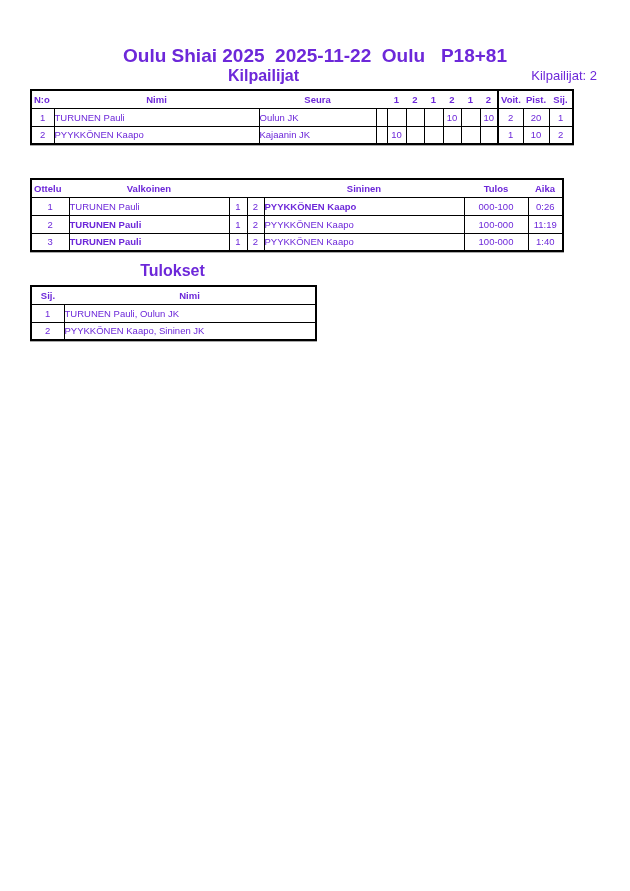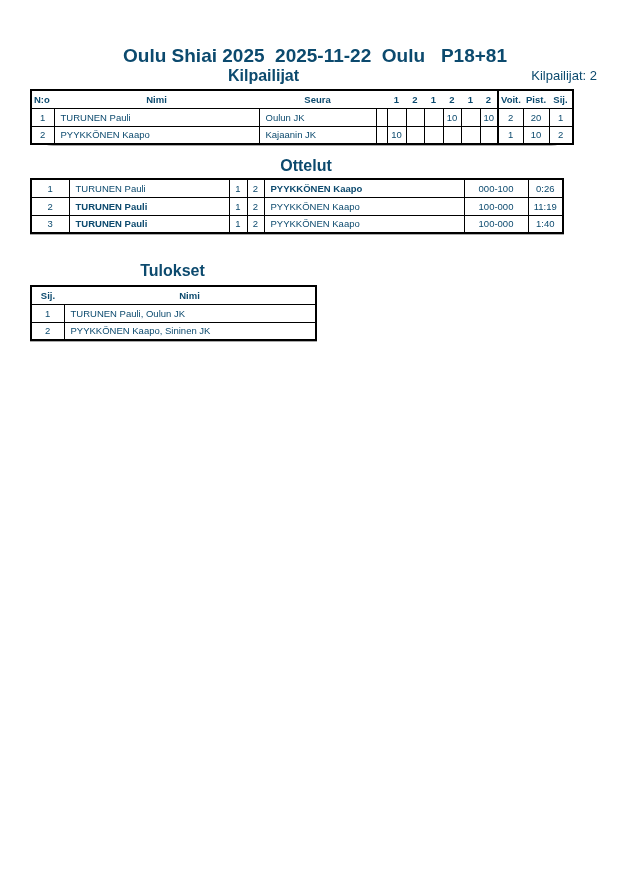--- a/index.html
+++ b/index.html
@@ -2,21 +2,21 @@
 <html><head>
 <meta charset="utf-8">
 <style>
   * { box-sizing: border-box; }
   html, body { margin: 0; padding: 0; background: #fff; }
   .page {
     position: relative;
     width: 630px;
     height: 891px;
     background: #ffffff;
-    color: #0c4a6e;
+    color: #6d28d9;
     font-family: "Liberation Sans", sans-serif;
     overflow: hidden;
   }
   .doc-title {
     position: absolute;
     top: 45px; left: 0; width: 630px;
     text-align: center;
     font-size: 19px;
     font-weight: bold;
     white-space: pre;
@@ -37,42 +37,42 @@
     position: absolute;
     top: 70px; right: 33px;
     font-size: 13px;
     line-height: 12px;
   }
   .tbl-wrap {
     position: absolute;
     display: inline-block;
     border-bottom: 1px solid #aaaaaa; 
   }
-  #competitors-table-wrap { top: 89px;  left: 30px; border-radius: 23px; }
+  #competitors-table-wrap { top: 89px;  left: 30px; }
   #matches-table-wrap     { top: 178px; left: 30px; }
   #results-table-wrap     { top: 285px; left: 30px; }
   table {
     border-collapse: collapse;
     table-layout: fixed;
     border: 2px solid #000;
     background: #fff;
   }
   tr { height: 18px; }
   th, td {
     padding: 0;
     font-size: 9.5px;
     text-align: center;
     vertical-align: middle;
     white-space: nowrap;
     overflow: hidden;
   }
   th { font-weight: bold; border: 0; border-bottom: 1px solid #000; text-align: center; }
   td { font-weight: normal; border: 1px solid #000; }
   .al { text-align: left; padding-left: 2px; }
-  .lname { text-align: left; padding-left: 6px; }
+  .lname { text-align: left; }
   .thickL { border-left: 2px solid #000 !important; }
   .bold { font-weight: bold; }
 </style>
 </head>
 <body>
 
 <div class="page">
 
   <div class="doc-title">Oulu Shiai 2025  2025-11-22  Oulu   P18+81</div>
 
@@ -140,34 +140,42 @@
         <td></td>
         <td></td>
         <td class="thickL">1</td>
         <td>10</td>
         <td>2</td>
       </tr>
     </tbody>
       </table>
   </div>
 
-  <div class="section-heading" id="matches-heading">Ottelut</div>
 
   <div class="tbl-wrap" id="matches-table-wrap">
     <table>
       <colgroup>
         <col style="width:38px">
           <col style="width:160px">
           <col style="width:18px">
         <col style="width:17px">
           <col style="width:200px">
           <col style="width:64px">
           <col style="width:35px">
       </colgroup>
       <tbody>
+          <tr>
+        <th class="al">Ottelu</th>
+        <th>Valkoinen</th>
+        <th></th>
+        <th></th>
+        <th>Sininen</th>
+        <th>Tulos</th>
+        <th>Aika</th>
+      </tr>
       <tr>
         <td>1</td>
         <td class="lname">TURUNEN Pauli</td>
         <td>1</td>
         <td>2</td>
         <td class="lname bold">PYYKKÖNEN Kaapo</td>
         <td>000-100</td>
         <td>0:26</td>
       </tr>
       <tr>

